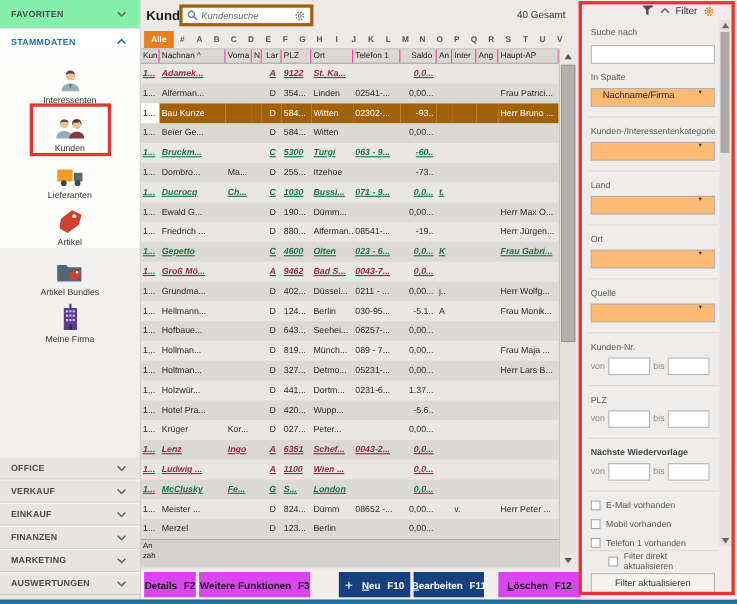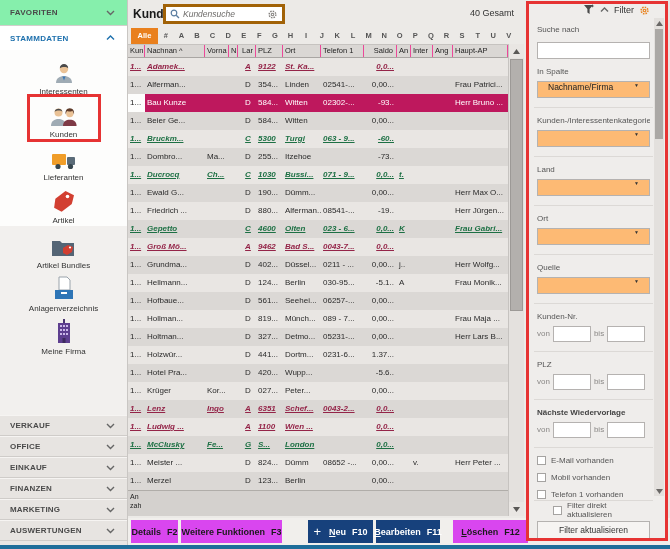--- a/index.html
+++ b/index.html
@@ -39,21 +39,21 @@
 .trow{display:flex;height:18px;line-height:18px}
 .trow.odd{background:#e9e6e3}
 .trow.even{background:#dbd8d5}
 .tcell{font-size:8px;color:#2a2a2a;overflow:hidden;white-space:nowrap;padding-left:2px;flex:none}
 .col-kun{width:17px}.col-nachname{width:60px}.col-vorname{width:24px}.col-n{width:9px}
 .col-lar{width:18px;text-align:center}.col-plz{width:27px}.col-ort{width:38px}
 .col-telefon{width:43px}.col-saldo{width:33px;text-align:right;padding-right:3px}
 .col-an{width:14px}.col-inter{width:22px}.col-ang{width:20px}.col-haupt_ap{width:55px}
 .st-red .tcell{color:#942448;font-weight:700;font-style:italic;text-decoration:underline}
 .st-green .tcell{color:#1d7044;font-weight:700;font-style:italic;text-decoration:underline}
-.st-selected .tcell{background:#be185d;color:#fff}
+.st-selected .tcell{background:#a16207;color:#fff}
 .st-selected .col-kun{background:#fdfdfc;color:#222}
 .tfoot{position:absolute;left:0;top:490px;width:380px;height:26px;background:#d4d1ce;border-top:1px solid #b0ada9}
 .anz{width:15px;font-size:7px;line-height:1.35;color:#222;padding-left:2px;overflow:hidden;height:24px;margin-top:1px;word-break:keep-all}
 
 .vscroll{position:absolute;left:380px;top:44px;width:16px;height:472px;background:#e4e1de;border-left:1px solid #c6c3c0}
 .sbtn{position:absolute;left:0;width:15px;height:14px;background:#e9e6e3;display:flex;align-items:center;justify-content:center}
 .sbtn svg{width:7px;height:5px}
 .sbtn polygon{fill:#5a5856}
 .sthumb{position:absolute;left:1px;top:15px;width:13px;height:252px;background:#b3b0ad;border:1px solid #9c9996}
 
@@ -177,30 +177,20 @@
           <svg width="26" height="22" viewBox="0 0 26 22">
               <path d="M1 4h8l2 2h12v13H1z" fill="#546575"></path>
               <path d="M12 11l5-3 5 2-1 5-5 3-4-2z" fill="#d23f31"></path>
               <circle cx="19" cy="10.5" r="1.1" fill="#fff"></circle>
             </svg>
         </div>
         <div class="lb">Artikel Bundles</div>
       </div>
       <div class="sitem">
         <div class="ic">
-          <svg width="24" height="26" viewBox="0 0 24 26">
-              <path d="M7 1h8l3 3v10H7z" fill="#fff" stroke="#9aa3ab" stroke-width="1"></path>
-              <path d="M3 14h18v9H3z" fill="#2e75b6"></path>
-              <rect x="9" y="16" width="6" height="2" fill="#fff"></rect>
-            </svg>
-        </div>
-        <div class="lb">Anlagenverzeichnis</div>
-      </div>
-      <div class="sitem">
-        <div class="ic">
           <svg width="20" height="26" viewBox="0 0 20 26">
               <rect x="9" y="0" width="2" height="4" fill="#4a3570"></rect>
               <rect x="4" y="4" width="12" height="20" fill="#5e3f8f"></rect>
               <g fill="#cbb8e8">
                 <rect x="6" y="6" width="2" height="2"></rect>
                 <rect x="9" y="6" width="2" height="2"></rect>
                 <rect x="12" y="6" width="2" height="2"></rect>
                 <rect x="6" y="10" width="2" height="2"></rect>
                 <rect x="9" y="10" width="2" height="2"></rect>
                 <rect x="12" y="10" width="2" height="2"></rect>
@@ -210,27 +200,27 @@
                 <rect x="8.5" y="19" width="3" height="5" fill="#3d2a5e"></rect>
               </g>
             </svg>
         </div>
         <div class="lb">Meine Firma</div>
       </div>
     </div>
 
     <div class="side-sections">
       <div class="sec">
-          <span>VERKAUF</span>
+          <span>OFFICE</span>
           <svg class="chev" viewBox="0 0 9 6">
             <polyline points="1,1 4.5,4.5 8,1"></polyline>
           </svg>
         </div>
       <div class="sec">
-          <span>OFFICE</span>
+          <span>VERKAUF</span>
           <svg class="chev" viewBox="0 0 9 6">
             <polyline points="1,1 4.5,4.5 8,1"></polyline>
           </svg>
         </div>
       <div class="sec">
           <span>EINKAUF</span>
           <svg class="chev" viewBox="0 0 9 6">
             <polyline points="1,1 4.5,4.5 8,1"></polyline>
           </svg>
         </div>
@@ -509,21 +499,21 @@
           <div class="tcell col-inter"></div>
           <div class="tcell col-ang"></div>
           <div class="tcell col-haupt_ap">Frau Monik...</div>
         </div>
         <div class="trow even st-normal">
           <div class="tcell col-kun">1...</div>
           <div class="tcell col-nachname">Hofbaue...</div>
           <div class="tcell col-vorname"></div>
           <div class="tcell col-n"></div>
           <div class="tcell col-lar">D</div>
-          <div class="tcell col-plz">561...</div>
+          <div class="tcell col-plz">643...</div>
           <div class="tcell col-ort">Seehei...</div>
           <div class="tcell col-telefon">06257-...</div>
           <div class="tcell col-saldo">0,00...</div>
           <div class="tcell col-an"></div>
           <div class="tcell col-inter"></div>
           <div class="tcell col-ang"></div>
           <div class="tcell col-haupt_ap"></div>
         </div>
         <div class="trow odd st-normal">
           <div class="tcell col-kun">1...</div>

